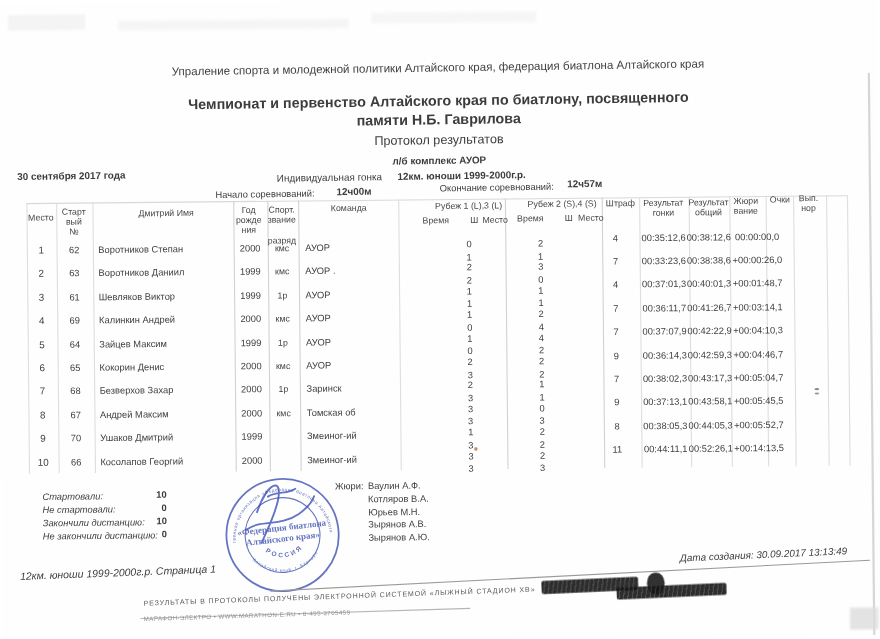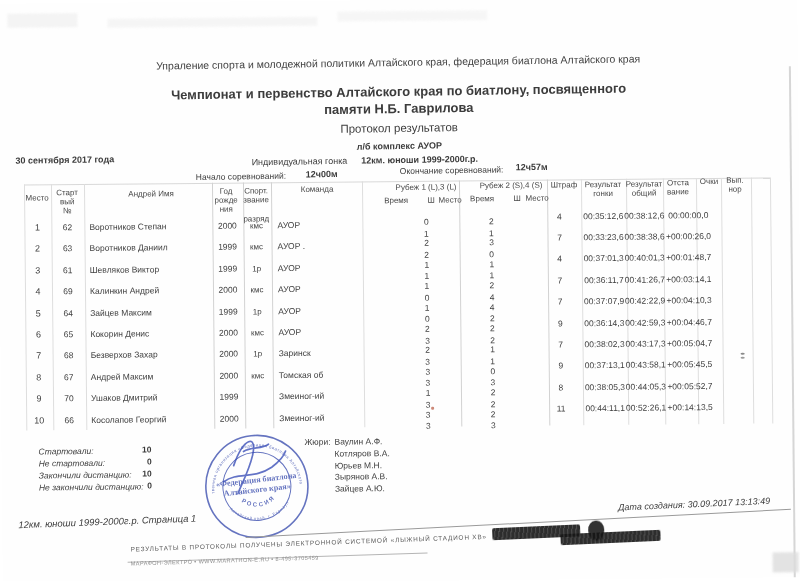--- a/index.html
+++ b/index.html
@@ -115,42 +115,42 @@
     <div class="vline" style="left:722px;top:181px;height:246px"></div>
     <div class="vline" style="left:752px;top:181px;height:246px"></div>
     <div class="vline" style="left:771px;top:181px;height:246px"></div>
   </div>
 
   <div>
     <div class="th" style="left:38px;top:191px">Место</div>
     <div class="th" style="left:68px;top:186px">Старт</div>
     <div class="th" style="left:68px;top:195px">вый</div>
     <div class="th" style="left:68px;top:204px">№</div>
-    <div class="th" style="left:152px;top:188px">Андрей Имя</div>
+    <div class="th" style="left:152px;top:188px">Дмитрий Имя</div>
     <div class="th" style="left:227px;top:186px">Год</div>
     <div class="th" style="left:227px;top:195px">рожде</div>
     <div class="th" style="left:227px;top:204px">ния</div>
     <div class="th" style="left:257px;top:186px">Спорт.</div>
     <div class="th" style="left:257px;top:195px">звание</div>
     <div class="th" style="left:257px;top:214px">разряд</div>
     <div class="th" style="left:318px;top:185px">Команда</div>
     <div class="th" style="left:427px;top:184px">Рубеж 1 (L),3 (L)</div>
     <div class="th" style="left:397px;top:197px">Время</div>
     <div class="th" style="left:432px;top:197px">Ш</div>
     <div class="th" style="left:451px;top:197px">Место</div>
     <div class="th" style="left:512px;top:183px">Рубеж 2 (S),4 (S)</div>
     <div class="th" style="left:483px;top:196px">Время</div>
     <div class="th" style="left:518px;top:196px">Ш</div>
     <div class="th" style="left:538px;top:196px">Место</div>
     <div class="th" style="left:565px;top:183px">Штраф</div>
     <div class="th" style="left:604px;top:183px">Результат</div>
     <div class="th" style="left:604px;top:192px">гонки</div>
     <div class="th" style="left:645px;top:183px">Результат</div>
     <div class="th" style="left:645px;top:192px">общий</div>
-    <div class="th" style="left:679px;top:182px">Отста</div>
+    <div class="th" style="left:679px;top:182px">Жюри</div>
     <div class="th" style="left:679px;top:191px">вание</div>
     <div class="th" style="left:710px;top:181px">Очки</div>
     <div class="th" style="left:736px;top:180px">Вып.</div>
     <div class="th" style="left:736px;top:189px">нор</div>
   </div>
 
   <div id="rows">
     <div class="row" style="top:0px">
         <span class="cell c-place">1</span>
         <span class="cell c-bib">62</span>
@@ -323,21 +323,21 @@
     <div class="sum-label" style="top:479px">Не закончили дистанцию:</div>
     <div class="sum-value" style="top:478px">0</div>
   </div>
 
   <div>
     <div class="abs jury-label">Жюри:</div>
     <div class="jury-name" style="top:436px">Ваулин А.Ф.</div>
     <div class="jury-name" style="top:448px">Котляров В.А.</div>
     <div class="jury-name" style="top:459.5px">Юрьев М.Н.</div>
     <div class="jury-name" style="top:471px">Зырянов А.В.</div>
-    <div class="jury-name" style="top:482.5px">Зайцев А.Ю.</div>
+    <div class="jury-name" style="top:482.5px">Зырянов А.Ю.</div>
   </div>
 
   <svg class="stamp" viewBox="0 0 118 118">
     <defs>
       <path id="arcTop" d="M 16,62 A 43,43 0 1 1 102,62"></path>
       <path id="arcBot" d="M 22,66 A 39,39 0 0 0 96,66"></path>
       <path id="arcRus" d="M 36,64 A 25,25 0 0 0 82,64"></path>
     </defs>
     <g transform="rotate(-6 59 59)" stroke="#4456b2" fill="none" opacity="0.82">
       <circle cx="59" cy="59" r="51" stroke-width="1.6"></circle>

